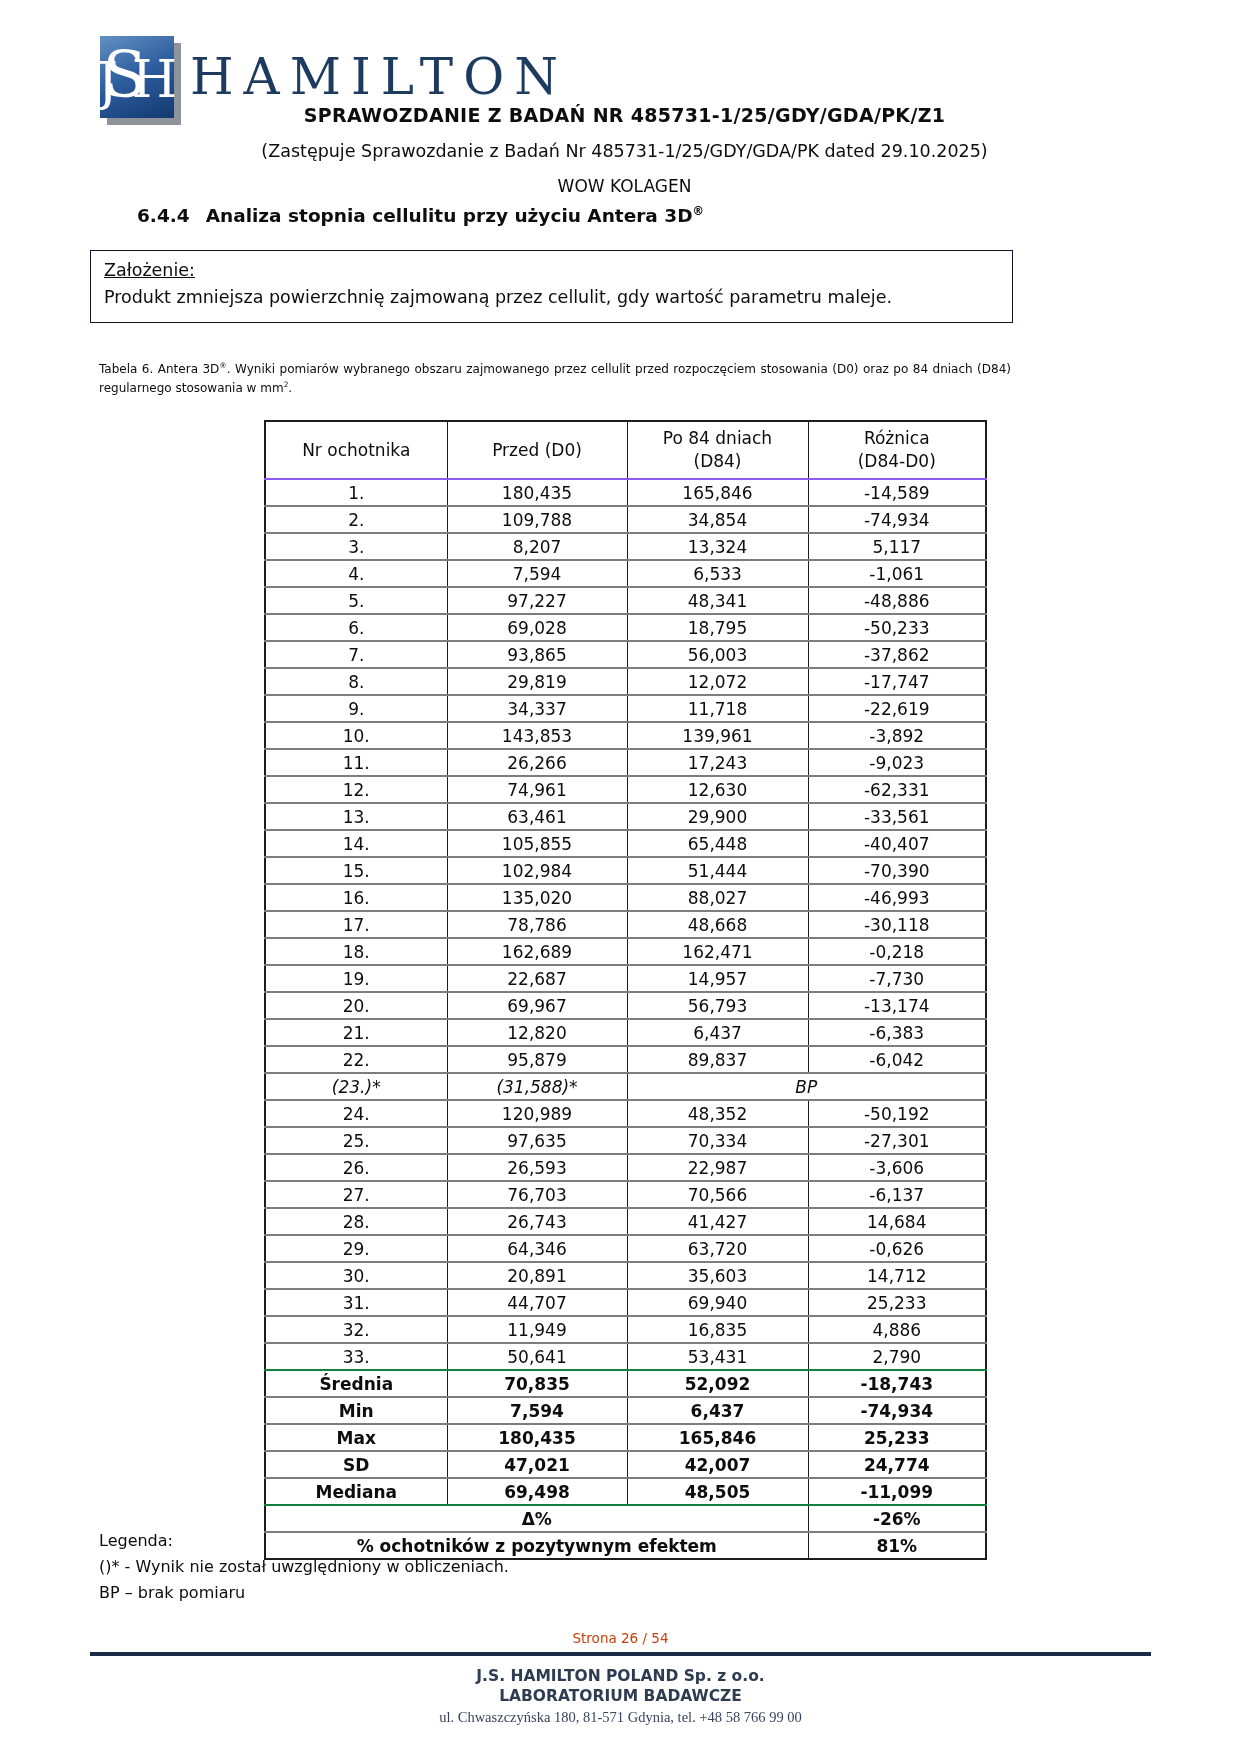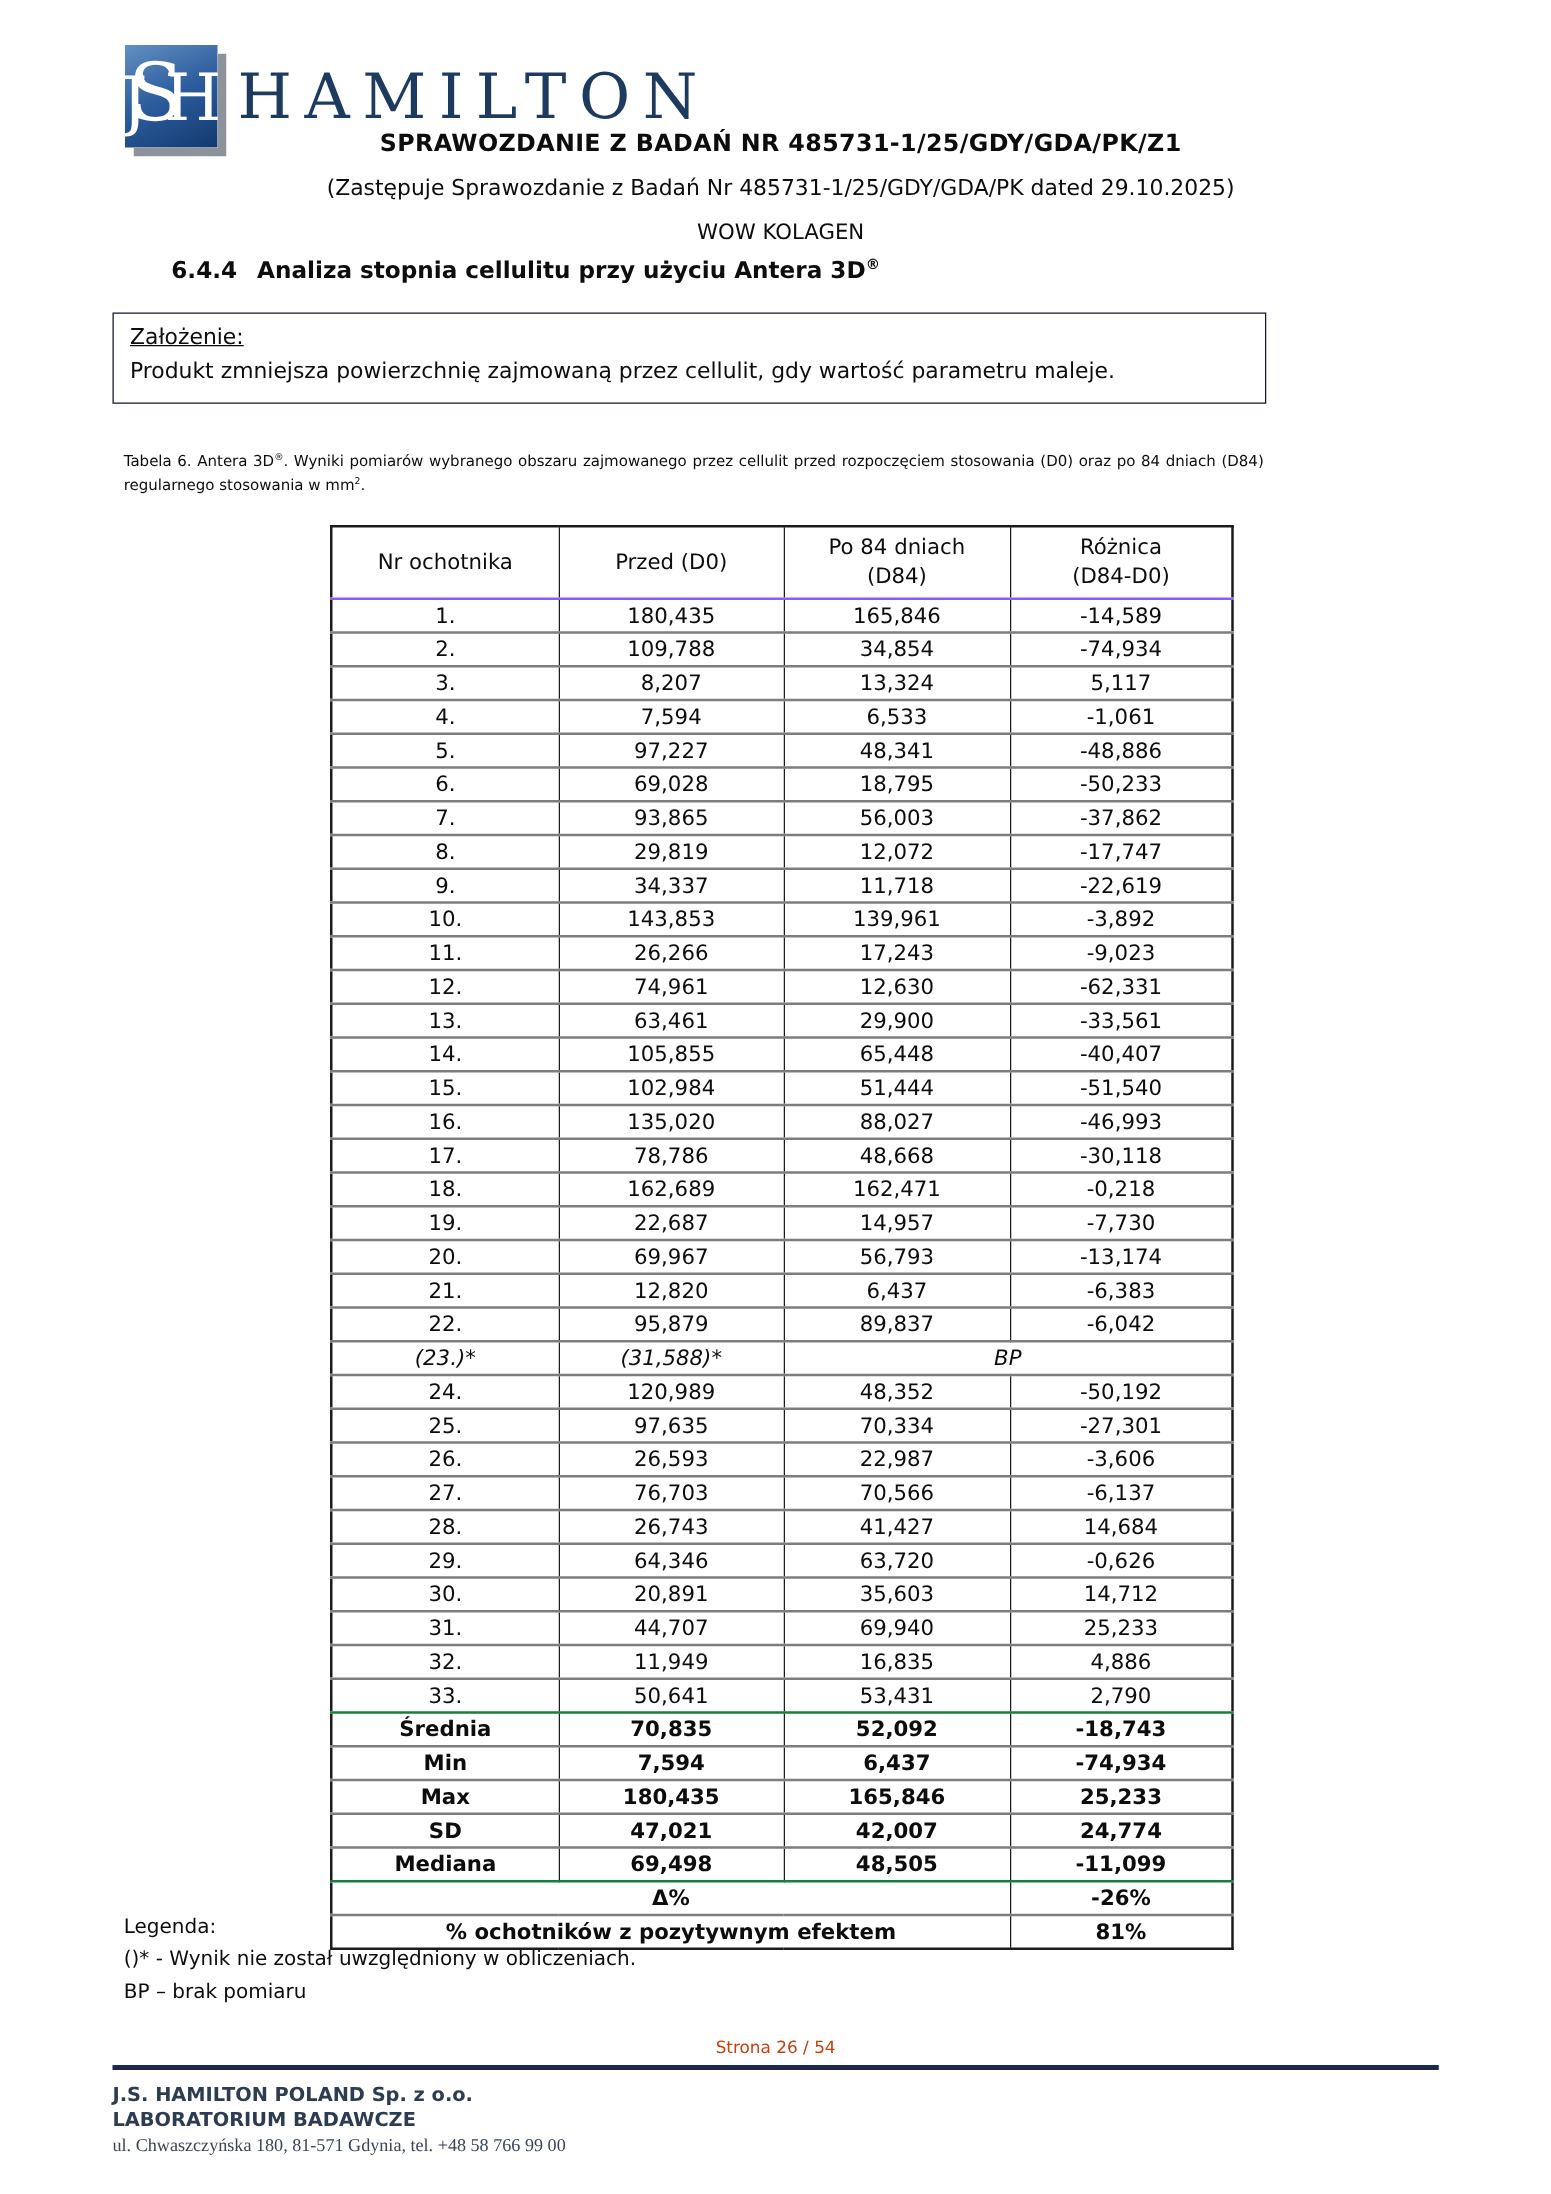--- a/index.html
+++ b/index.html
@@ -53,21 +53,21 @@
   .measure-table tr.summary td { font-weight:bold; }
   .measure-table tr.first-summary, .measure-table tr.delta-row { border-top:2px solid #15803d; }
 
   
   .legend { position:absolute; top:1528px; left:99px; font-size:16px; line-height:1.62; }
 
   
   .footer-page { position:absolute; top:1630px; left:90px; width:1061px; text-align:center;
     font-size:13.5px; color:#c2410c; }
   .footer-rule { position:absolute; top:1652px; left:90px; width:1061px; height:4px; background:#1b2b47; }
-  .footer-info { position:absolute; top:1666px; left:90px; width:1061px; color:#2e3c52; }
+  .footer-info { position:absolute; top:1666px; left:90px; width:1061px; text-align:center; color:#2e3c52; }
   .footer-company { font-size:15.5px; font-weight:bold; line-height:20px; }
   .footer-lab { font-size:15.5px; font-weight:bold; line-height:20px; }
   .footer-address { font-size:14.5px; line-height:22px; color:#37445a;font-family:Liberation Serif, serif; }
 </style>
 </head>
 <body>
 
 <div class="page">
 
   <div class="logo-row">
@@ -193,21 +193,21 @@
         <tr>
           <td>14.</td>
           <td>105,855</td>
           <td>65,448</td>
           <td>-40,407</td>
         </tr>
         <tr>
           <td>15.</td>
           <td>102,984</td>
           <td>51,444</td>
-          <td>-51,540</td>
+          <td>-70,390</td>
         </tr>
         <tr>
           <td>16.</td>
           <td>135,020</td>
           <td>88,027</td>
           <td>-46,993</td>
         </tr>
         <tr>
           <td>17.</td>
           <td>78,786</td>

